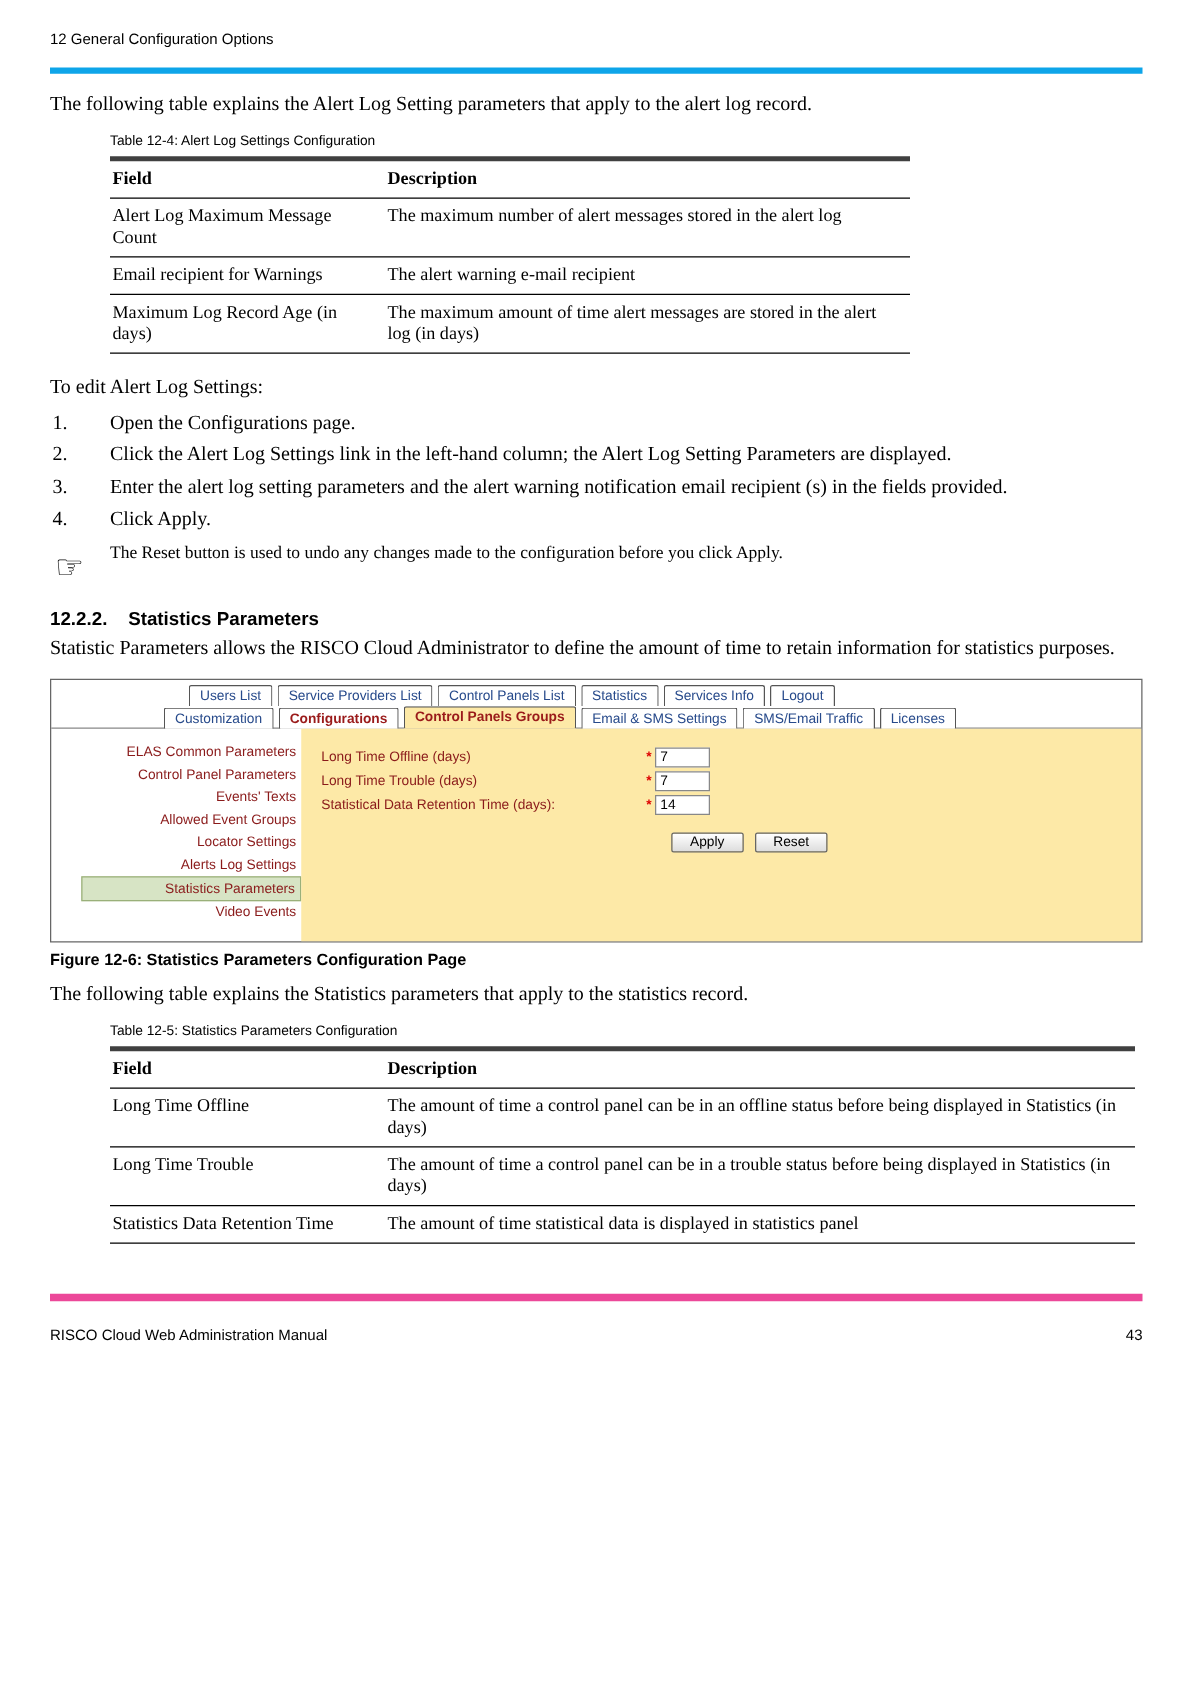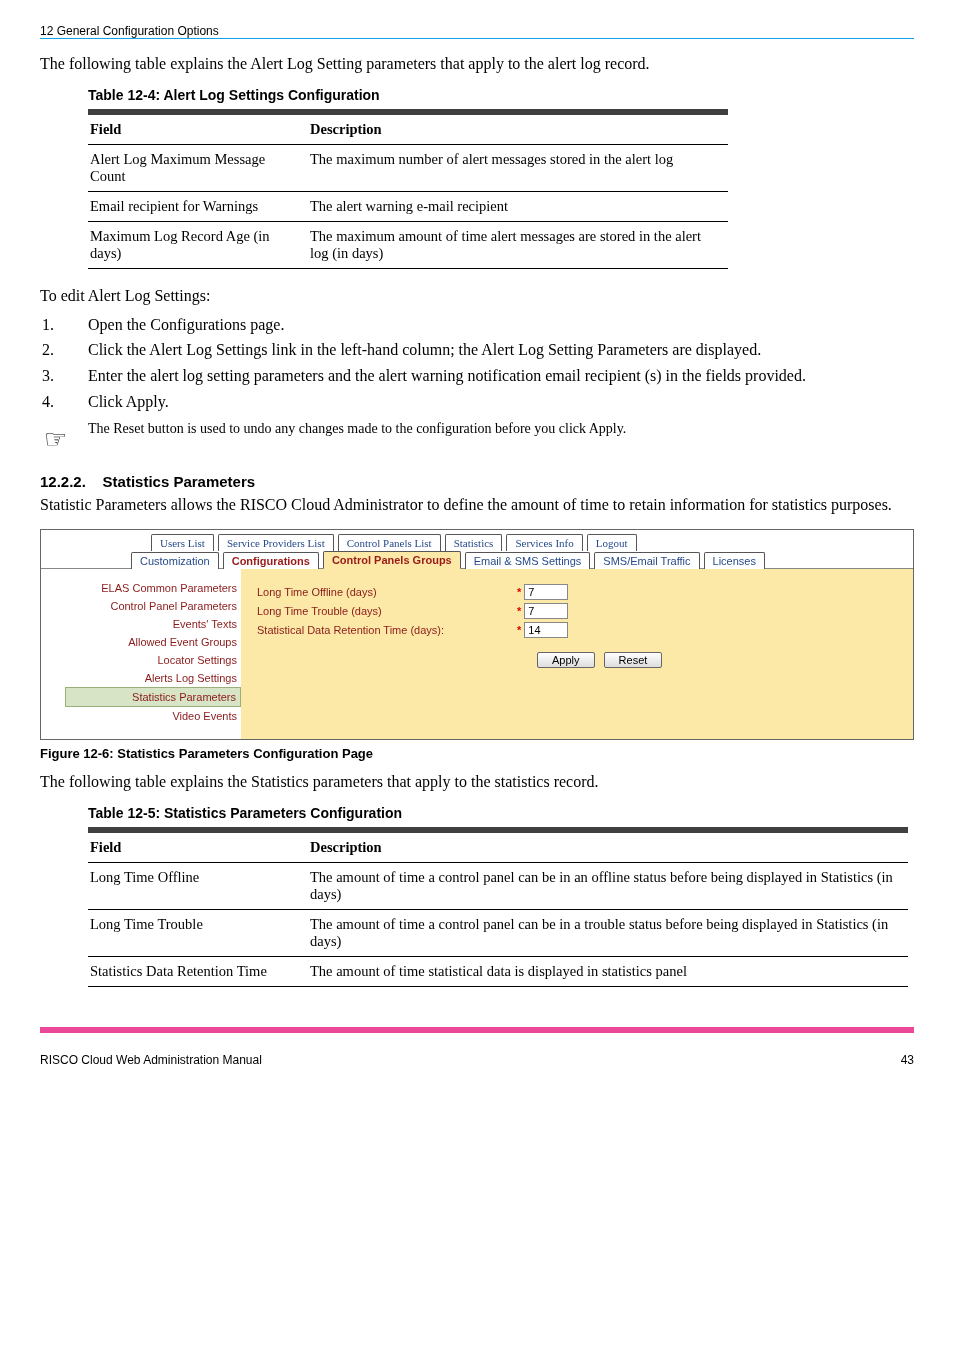--- a/index.html
+++ b/index.html
@@ -10,49 +10,49 @@
     background: #fff;
     color: #000;
     width: 954px;
   }
   .page {
     padding: 24px 40px 10px 40px;
   }
   .header-line {
     font-family: Arial, Helvetica, sans-serif;
     font-size: 12px;
-    border-bottom: 1px solid #0ea5e9;
-    padding-bottom: 0;
+    border-bottom: 5px solid #0ea5e9;
+    padding-bottom: 16px;
     margin-bottom: 14px;
   }
   .body-text {
     font-size: 16px;
     margin: 8px 0 12px 0;
     line-height: 1.4;
     text-align: justify;
   }
   .table-caption {
     font-family: Arial, Helvetica, sans-serif;
-    font-weight: bold;
-    font-size: 14px;
+    font-weight: normal;
+    font-size: 11px;
     margin: 8px 0 6px 48px;
   }
   table.def-table {
     border-collapse: collapse;
     margin-left: 48px;
     margin-bottom: 16px;
   }
   table.def-table th, table.def-table td {
     text-align: left;
     vertical-align: top;
     padding: 6px 14px 6px 2px;
     font-size: 14.5px;
   }
   table.def-table thead th {
-    border-top: 6px solid #404040;
+    border-top: 4px solid #404040;
     border-bottom: 1px solid #000;
     font-weight: bold;
   }
   table.def-table tbody tr {
     border-bottom: 1px solid #000;
   }
   .steps { margin: 6px 0 8px 0; }
   .step-row {
     display: flex;
     margin: 4px 0;
@@ -80,21 +80,20 @@
     border: 1px solid #666;
     margin: 6px 0 6px 0;
     font-family: Tahoma, Verdana, sans-serif;
     font-size: 11px;
   }
   .tabs-row {
     display: flex;
     align-items: flex-start;
     padding: 4px 0 0 110px;
     gap: 4px;
-    font-family: Liberation Serif, serif;
   }
   .tabs-row2 {
     display: flex;
     align-items: flex-end;
     padding: 0 0 0 90px;
     gap: 4px;
   }
   .tab {
     border: 1px solid #555;
     border-bottom: none;

